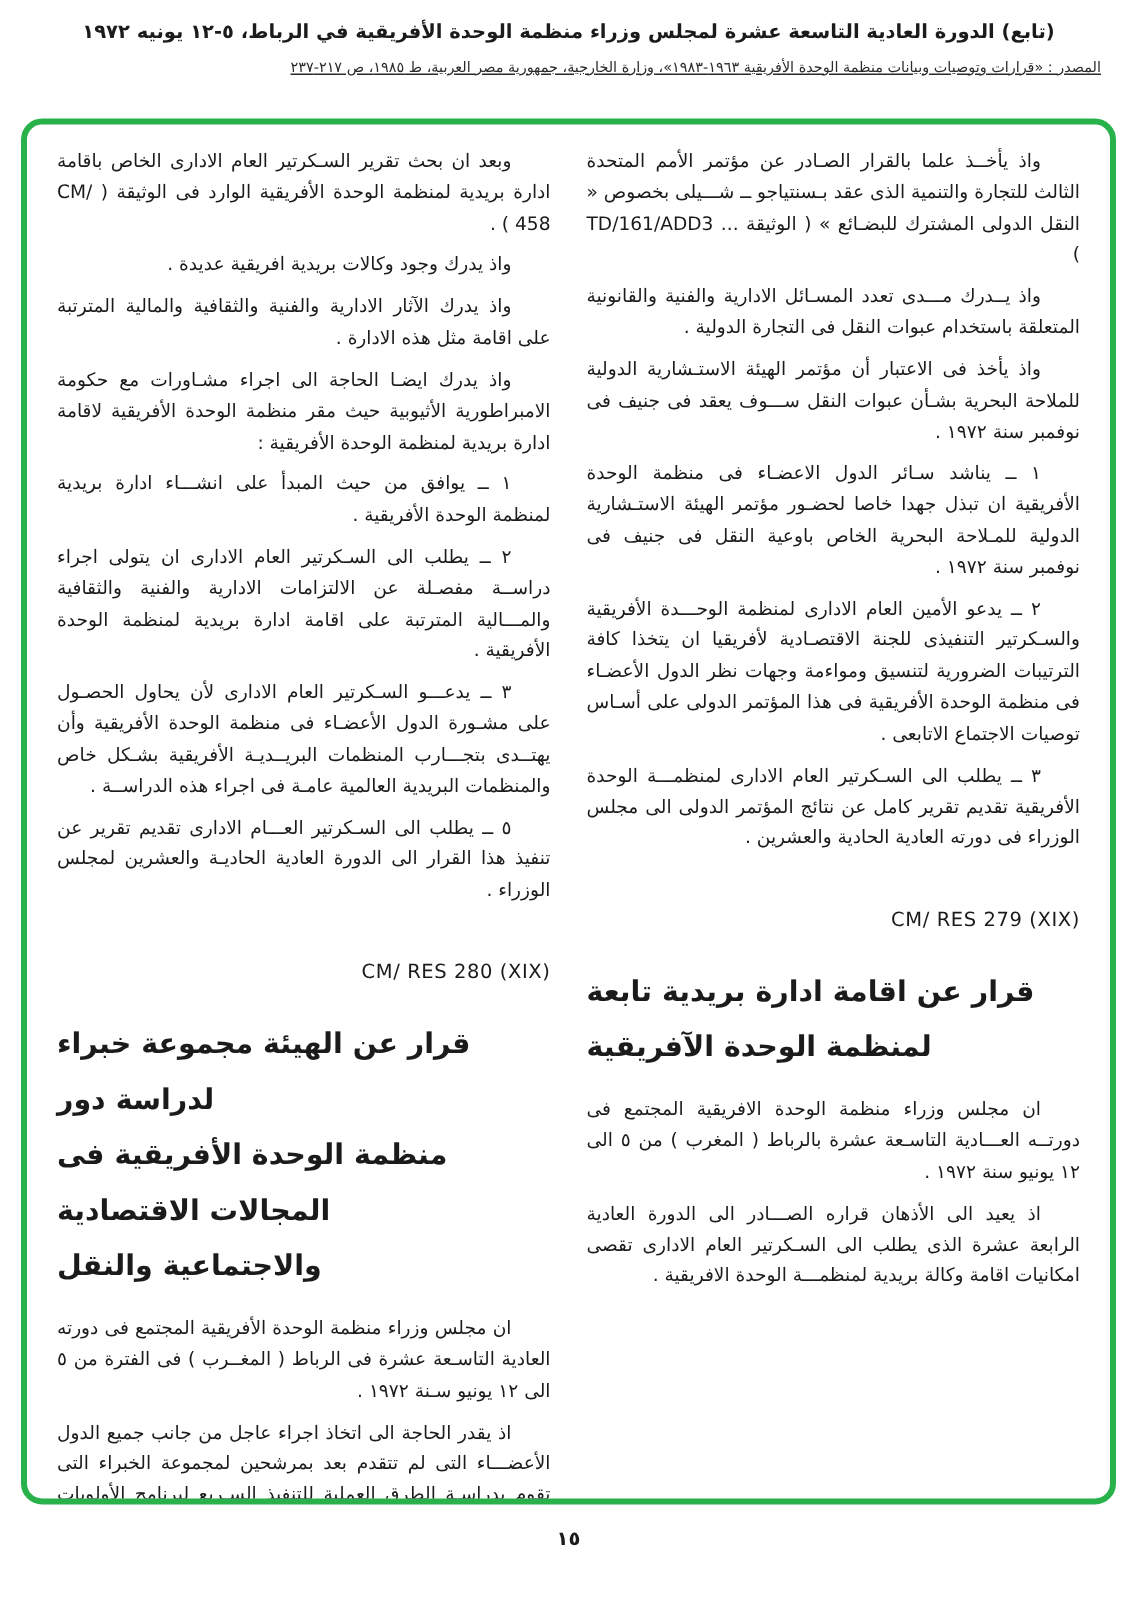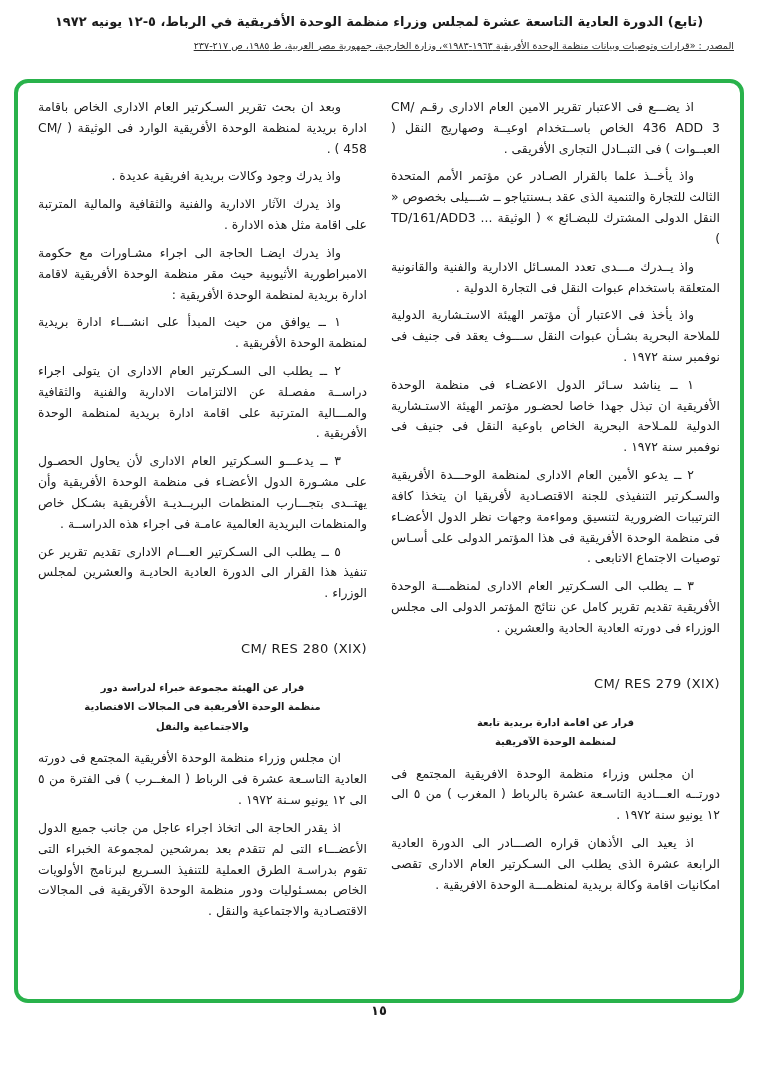--- a/index.html
+++ b/index.html
@@ -61,47 +61,47 @@
     margin-bottom: 7px;
   }
   .resolution-code {
     direction: ltr;
     text-align: right;
     font-size: 13px;
     letter-spacing: 0.4px;
     margin: 34px 0 18px;
   }
   .resolution-title {
-    font-size: 10px;
+    font-size: 19px;
     font-weight: bold;
-    text-align: center;
+    text-align: left;
     line-height: 1.95;
     margin: 0 0 12px;
     white-space: pre-line;
   }
   .page-number {
     text-align: center;
     font-size: 13px;
     font-weight: bold;
+    margin-top: 16px;
   }
 </style>
 </head>
 <body>
 
 <div class="sheet">
 
   <div class="header-line">(تابع) الدورة العادية التاسعة عشرة لمجلس وزراء منظمة الوحدة الأفريقية في الرباط، ٥-١٢ يونيه ١٩٧٢</div>
 
   <div class="source-line">المصدر : «قرارات وتوصيات وبيانات منظمة الوحدة الأفريقية ١٩٦٣-١٩٨٣»، وزارة الخارجية، جمهورية مصر العربية، ط ١٩٨٥، ص ٢١٧-٢٣٧</div>
 
   <div class="content-box" style="border-color: rgb(41, 178, 75);">
     <div class="columns">
 
       <section class="col">
-        <p class="para">اذ يضـــع فى الاعتبار تقرير الامين العام الادارى رقـم CM/ 436 ADD 3 الخاص باســتخدام اوعيــة وصهاريج النقل ( العبــوات ) فى التبــادل التجارى الأفريقى .</p>
         <p class="para">واذ يأخــذ علما بالقرار الصـادر عن مؤتمر الأمم المتحدة الثالث للتجارة والتنمية الذى عقد بـسنتياجو ــ شـــيلى بخصوص « النقل الدولى المشترك للبضـائع » ( الوثيقة ... TD/161/ADD3 )</p>
         <p class="para">واذ يــدرك مـــدى تعدد المسـائل الادارية والفنية والقانونية المتعلقة باستخدام عبوات النقل فى التجارة الدولية .</p>
         <p class="para">واذ يأخذ فى الاعتبار أن مؤتمر الهيئة الاستـشارية الدولية للملاحة البحرية بشـأن عبوات النقل ســـوف يعقد فى جنيف فى نوفمبر سنة ١٩٧٢ .</p>
         <p class="para">١ ــ يناشد سـائر الدول الاعضـاء فى منظمة الوحدة الأفريقية ان تبذل جهدا خاصا لحضـور مؤتمر الهيئة الاستـشارية الدولية للمـلاحة البحرية الخاص باوعية النقل فى جنيف فى نوفمبر سنة ١٩٧٢ .</p>
         <p class="para">٢ ــ يدعو الأمين العام الادارى لمنظمة الوحـــدة الأفريقية والسـكرتير التنفيذى للجنة الاقتصـادية لأفريقيا ان يتخذا كافة الترتيبات الضرورية لتنسيق ومواءمة وجهات نظر الدول الأعضـاء فى منظمة الوحدة الأفريقية فى هذا المؤتمر الدولى على أسـاس توصيات الاجتماع الاتابعى .</p>
         <p class="para">٣ ــ يطلب الى السـكرتير العام الادارى لمنظمـــة الوحدة الأفريقية تقديم تقرير كامل عن نتائج المؤتمر الدولى الى مجلس الوزراء فى دورته العادية الحادية والعشرين .</p>
         <div class="resolution-code">CM/ RES 279 (XIX)</div>
         <h3 class="resolution-title">قرار عن اقامة ادارة بريدية تابعة
 لمنظمة الوحدة الآفريقية</h3>
         <p class="para">ان مجلس وزراء منظمة الوحدة الافريقية المجتمع فى دورتــه العـــادية التاسـعة عشرة بالرباط ( المغرب ) من ٥ الى ١٢ يونيو سنة ١٩٧٢ .</p>

